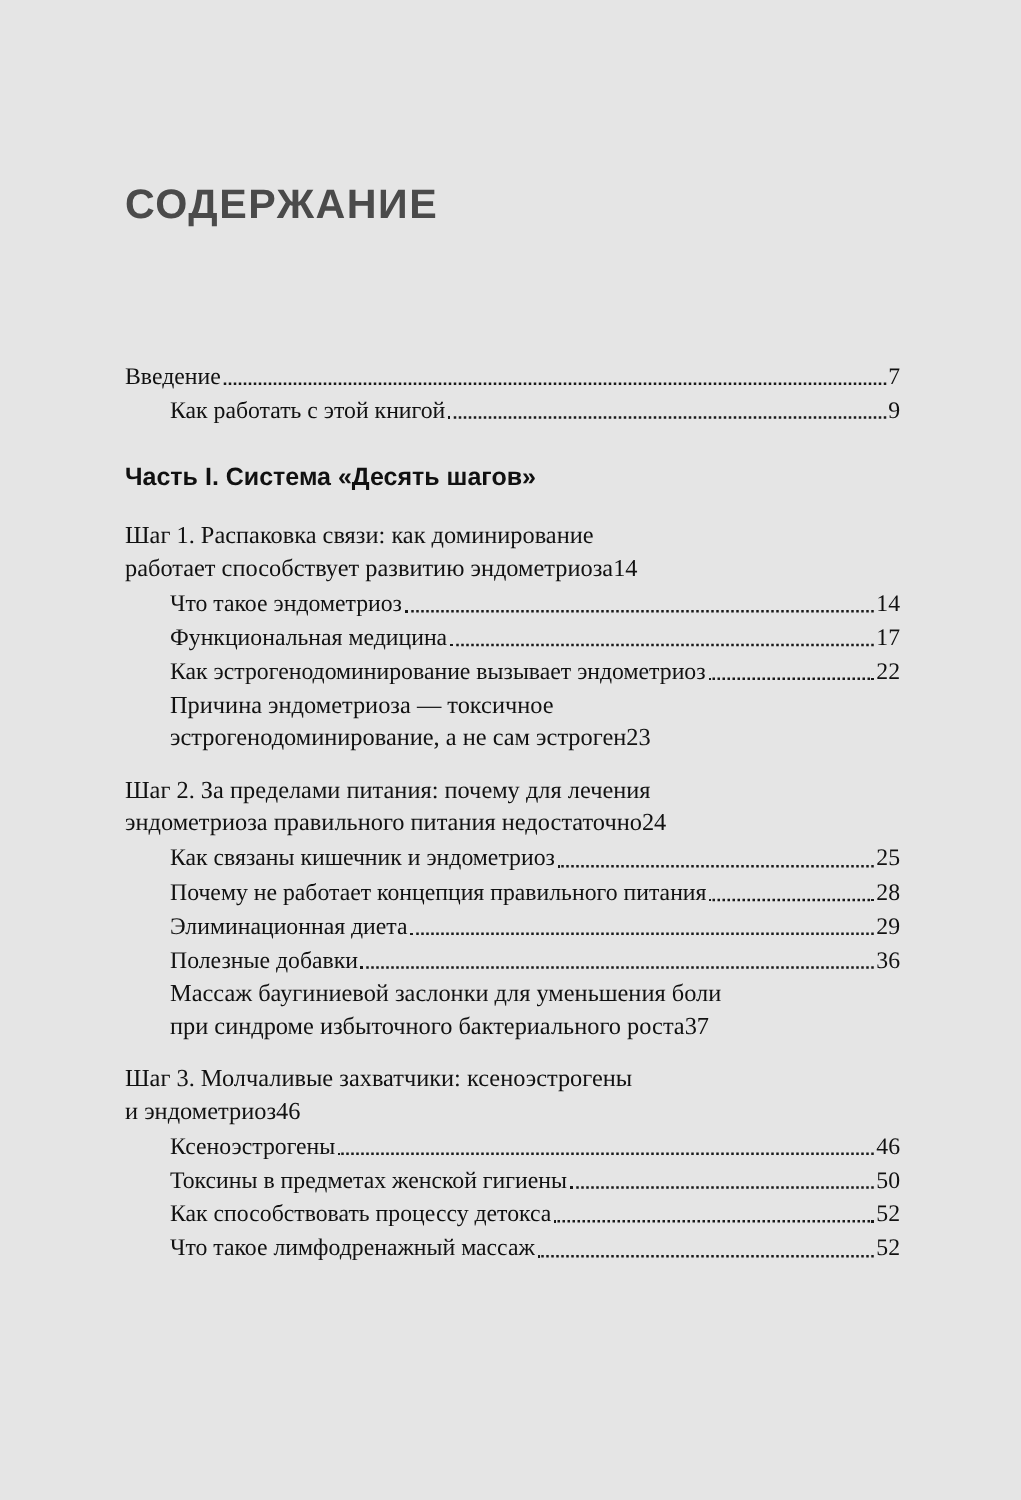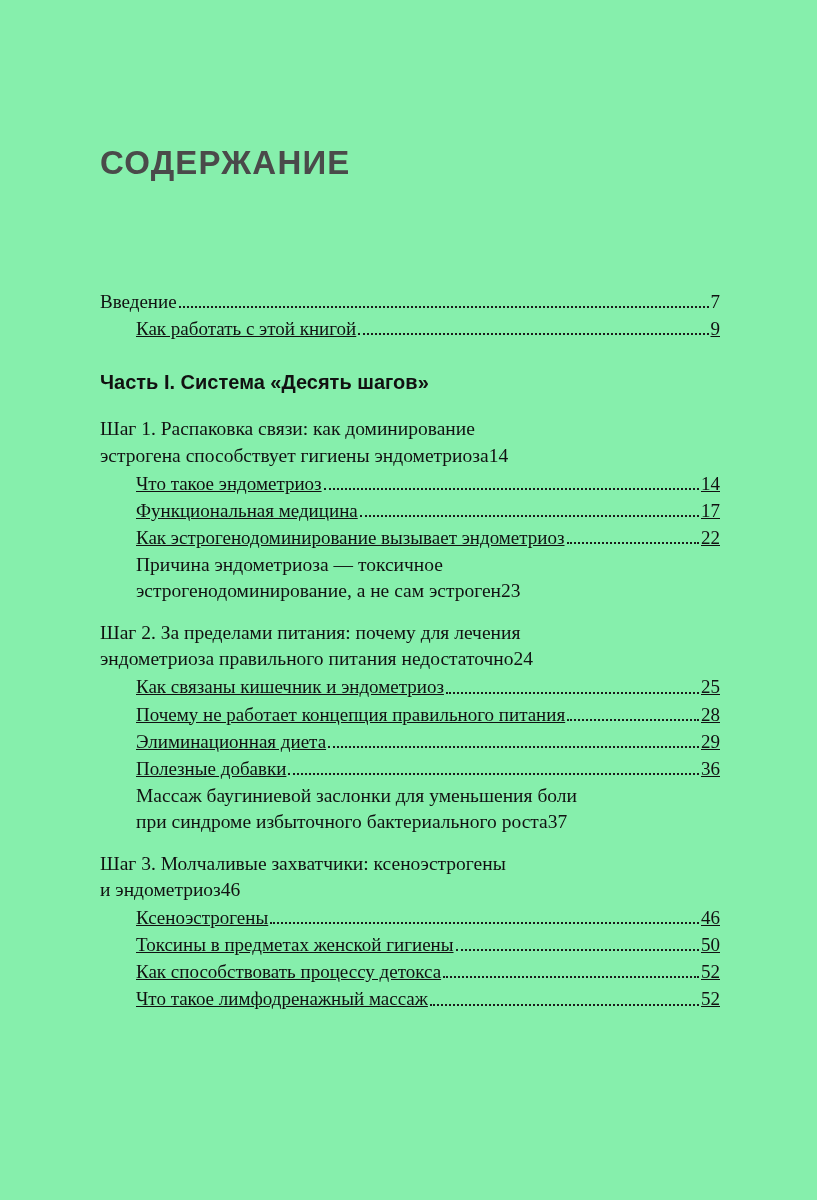--- a/index.html
+++ b/index.html
@@ -13,21 +13,21 @@
     font-family: "Liberation Serif", serif;
     color: #1a1a1a;
     position: relative;
     overflow: hidden;
   }
   .page {
     position: absolute;
     left: 0; top: 0;
     width: 817px;
     height: 1200px;
-    background: #86efac;
+    background: #e5e5e5;
   }
   .content {
     position: absolute;
     left: 100px;
     top: 0;
     width: 620px;
   }
   .toc-title {
     font-family: "Liberation Sans", sans-serif;
     font-weight: bold;
@@ -47,21 +47,20 @@
     font-size: 19px;
     line-height: 1.32;
     margin-bottom: 2px;
     color: #111;
   }
   .entry.level-1 {
     padding-left: 0;
   }
   .entry.level-2 {
     padding-left: 36px;
-    text-decoration: underline;
   }
   .entry .label {
     white-space: pre-wrap;
   }
   .entry .dots {
     flex: 1 1 auto;
     border-bottom: 2px dotted #1a1a1a;
     margin: 0 1px 6px 2px;
     min-width: 6px;
     height: 1px;
@@ -110,21 +109,21 @@
         </div>
         <div class="entry level-2">
           <span class="label">Как работать с этой книгой</span>
           <span class="dots"></span>
           <span class="page-num">9</span>
         </div>
         <div class="part-heading">Часть I. Система «Десять шагов»</div>
         <div class="entry-multi level-1">
           <span class="first-line">Шаг 1. Распаковка связи: как доминирование</span>
           <span class="last-line">
-            <span class="label">эстрогена способствует гигиены эндометриоза</span>
+            <span class="label">работает способствует развитию эндометриоза</span>
             <span class="dots"></span>
             <span class="page-num">14</span>
           </span>
         </div>
         <div class="entry level-2">
           <span class="label">Что такое эндометриоз</span>
           <span class="dots"></span>
           <span class="page-num">14</span>
         </div>
         <div class="entry level-2">

